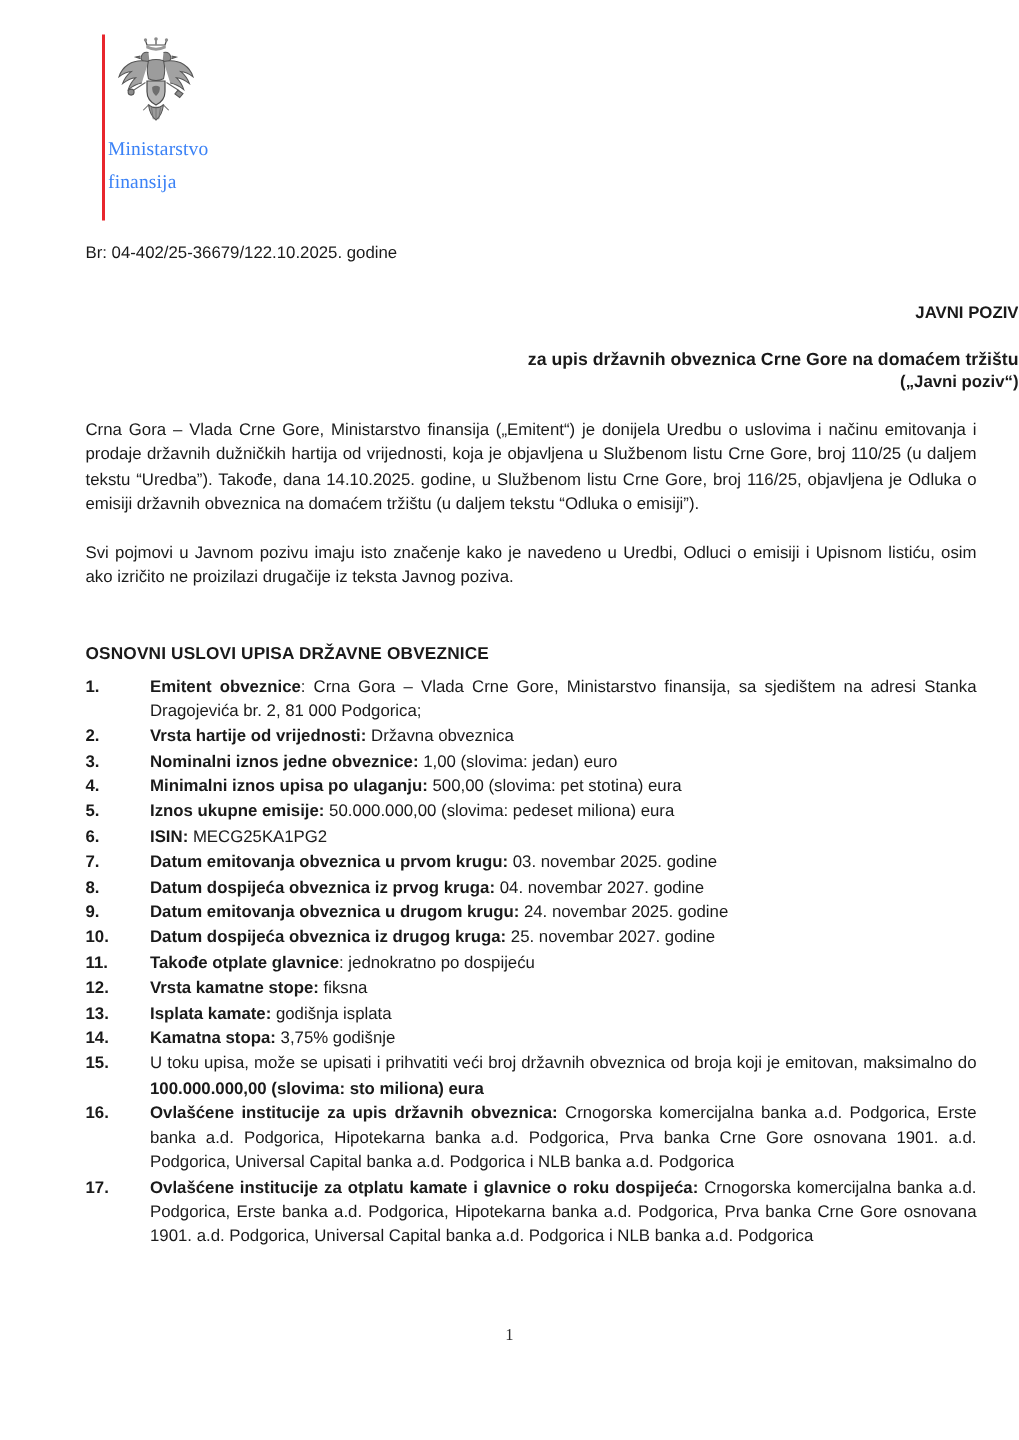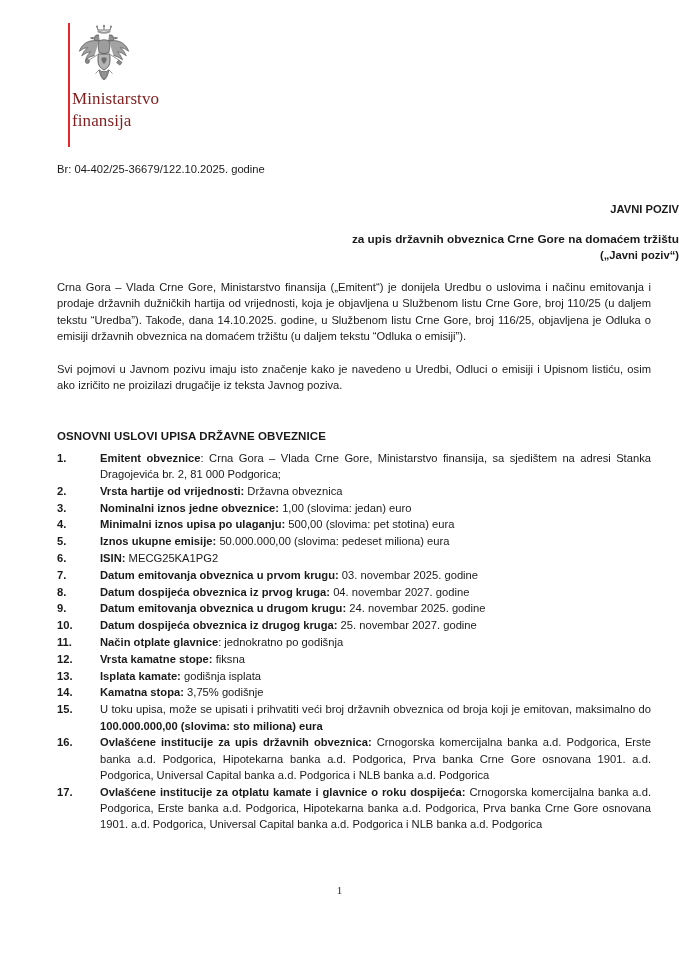--- a/index.html
+++ b/index.html
@@ -40,23 +40,23 @@
     top: 24px;
     width: 60px;
     height: 66px;
   }
   .crest svg { display: block; width: 60px; height: 66px; }
   .ministry-name {
     position: absolute;
     left: 72px;
     top: 88px;
     font-family: "Liberation Serif", serif;
-    font-size: 17px;
+    font-size: 13px;
     line-height: 22px;
-    color: #7f1d1d;
+    color: #3b82f6;
     white-space: pre-line;
     letter-spacing: 0.1px;
   }
   .contact {
     position: absolute;
     right: 28px;
     top: 62px;
     text-align: right;
     font-family: "DejaVu Serif", serif;
     font-size: 8.6px;
@@ -230,21 +230,21 @@
         <div class="item"><span class="num">1.</span><b>Emitent obveznice</b>: <span>Crna Gora – Vlada Crne Gore, Ministarstvo finansija, sa sjedištem na adresi Stanka Dragojevića br. 2, 81 000 Podgorica;</span></div>
         <div class="item"><span class="num">2.</span><b>Vrsta hartije od vrijednosti:</b> <span>Državna obveznica</span></div>
         <div class="item"><span class="num">3.</span><b>Nominalni iznos jedne obveznice:</b> <span>1,00 (slovima: jedan) euro</span></div>
         <div class="item"><span class="num">4.</span><b>Minimalni iznos upisa po ulaganju:</b> <span>500,00 (slovima: pet stotina) eura</span></div>
         <div class="item"><span class="num">5.</span><b>Iznos ukupne emisije:</b> <span>50.000.000,00  (slovima: pedeset miliona) eura</span></div>
         <div class="item"><span class="num">6.</span><b>ISIN:</b> <span>MECG25KA1PG2</span></div>
         <div class="item"><span class="num">7.</span><b>Datum emitovanja obveznica u prvom krugu:</b> <span>03. novembar 2025. godine</span></div>
         <div class="item"><span class="num">8.</span><b>Datum dospijeća obveznica iz prvog kruga:</b> <span>04. novembar 2027. godine</span></div>
         <div class="item"><span class="num">9.</span><b>Datum emitovanja obveznica u drugom krugu:</b> <span>24. novembar 2025. godine</span></div>
         <div class="item"><span class="num">10.</span><b>Datum dospijeća obveznica iz drugog kruga:</b> <span>25. novembar 2027. godine</span></div>
-        <div class="item"><span class="num">11.</span><b>Način otplate glavnice</b>: <span>jednokratno po godišnja</span></div>
+        <div class="item"><span class="num">11.</span><b>Takođe otplate glavnice</b>: <span>jednokratno po dospijeću</span></div>
         <div class="item"><span class="num">12.</span><b>Vrsta kamatne stope:</b> <span>fiksna</span></div>
         <div class="item"><span class="num">13.</span><b>Isplata kamate:</b> <span>godišnja isplata</span></div>
         <div class="item"><span class="num">14.</span><b>Kamatna stopa:</b>  <span>3,75% godišnje</span></div>
         <div class="item"><span class="num">15.</span><span>U toku upisa, može se upisati i prihvatiti veći broj državnih obveznica od broja koji je emitovan, maksimalno do </span><b>100.000.000,00 (slovima: sto miliona) eura</b></div>
         <div class="item"><span class="num">16.</span><b>Ovlašćene institucije za upis državnih obveznica:</b> <span>Crnogorska komercijalna banka a.d. Podgorica, Erste banka a.d. Podgorica, Hipotekarna banka a.d. Podgorica, Prva banka Crne Gore osnovana 1901. a.d. Podgorica, Universal Capital banka a.d. Podgorica i NLB banka a.d. Podgorica</span></div>
         <div class="item"><span class="num">17.</span><b>Ovlašćene institucije za otplatu kamate i glavnice o roku dospijeća:</b> <span>Crnogorska komercijalna banka a.d. Podgorica, Erste banka a.d. Podgorica, Hipotekarna banka a.d. Podgorica, Prva banka Crne Gore osnovana 1901. a.d. Podgorica, Universal Capital banka a.d. Podgorica i NLB banka a.d. Podgorica</span></div>
       </div>
   </div>
 
   <div class="pagenum">1</div>

